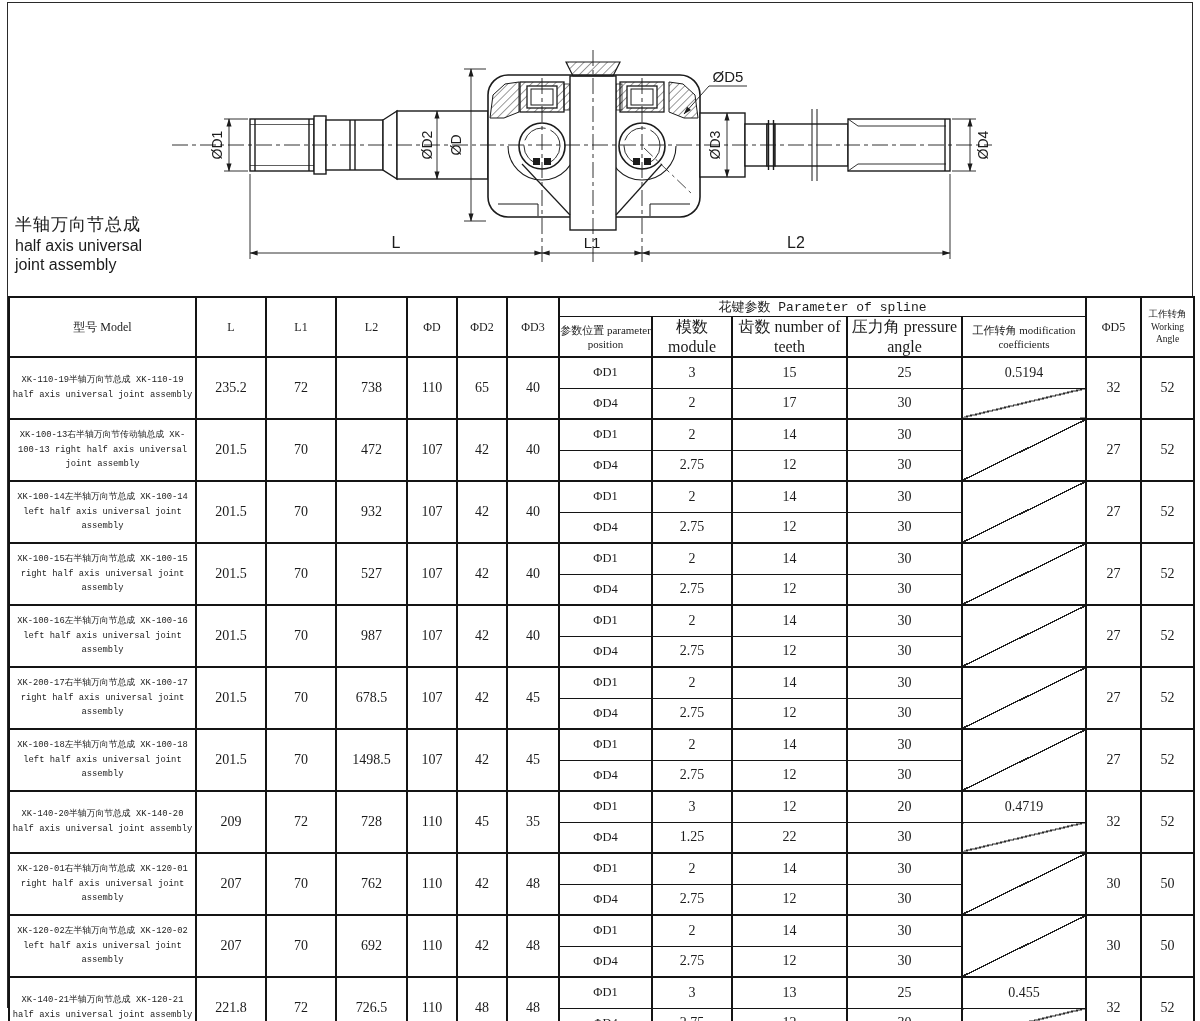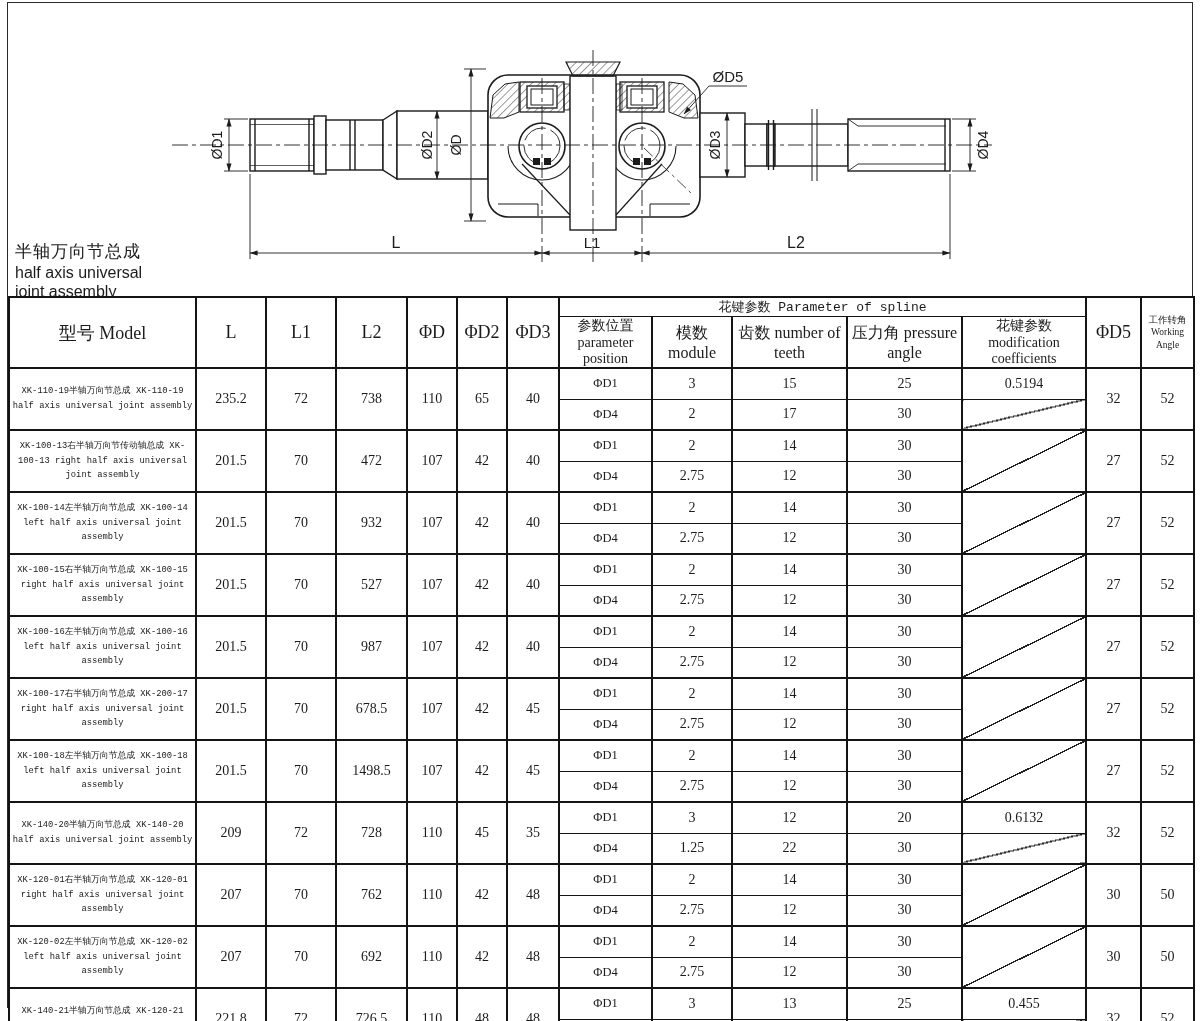--- a/index.html
+++ b/index.html
@@ -1,31 +1,31 @@
 <!DOCTYPE html>
 <html><head>
 <meta charset="utf-8">
 <style>
   *{margin:0;padding:0;box-sizing:border-box}
   html,body{width:1200px;height:1021px;background:#fff;overflow:hidden}
   body{position:relative;font-family:"Liberation Sans",sans-serif;color:#1b1b1b}
   .frame{position:absolute;left:7px;top:2px;width:1186px;height:1006px;border:1px solid #2a2a2a}
   .drawing-svg{position:absolute;left:0;top:0;width:1200px;height:296px}
-  .title-block{position:absolute;left:15px;top:242px;line-height:1.22}
+  .title-block{position:absolute;left:15px;top:215px;line-height:1.22}
   .title-zh{font-size:17px;letter-spacing:1px}
   .title-en{font-size:16px}
   table.spec{position:absolute;left:8px;top:296px;width:1185px;border-collapse:collapse;table-layout:fixed;background:#fff}
   .spec th,.spec td{border:2px solid #141414;text-align:center;vertical-align:middle;font-weight:normal;padding:0;overflow:hidden}
   .spec thead tr.h1 th{height:15px}
   .spec thead tr.h2 th{height:15px}
-  th.h-main{font-family:"Liberation Serif",serif;font-size:18px}
+  th.h-main{font-family:"Liberation Serif",serif;font-size:12px}
   th.h-group{font-family:Liberation Mono, monospace;font-size:13px;border-bottom-width:1px}
   tr.h2 th{border-top-width:1px}
   th.h-sub{font-size:16px;font-family:"Liberation Serif",serif}
-  th.h-tiny{font-size:14px;font-family:"Liberation Serif",serif}
+  th.h-tiny{font-size:11px;font-family:"Liberation Serif",serif}
   th.h-sm{font-size:9.5px;line-height:1.3;font-family:"Liberation Serif",serif}
   tr.r-top td{height:31px}
   tr.r-bot td{height:31px}
   td.num{font-family:"Liberation Serif",serif;font-size:14px}
   td.pos{font-family:"Liberation Serif",serif;font-size:12.5px}
   td.model{font-family:Liberation Mono, monospace;font-size:8.8px;line-height:1.7;padding:2px 2px}
   tr.r-top td.sub{border-bottom-width:1px}
   tr.r-bot td{border-top-width:1px}
   td.diag{background:linear-gradient(to bottom right,transparent calc(50% - 0.7px),#222 calc(50% - 0.7px),#222 calc(50% + 0.7px),transparent calc(50% + 0.7px))}
 </style>
@@ -185,21 +185,21 @@
       <th rowspan="2" class="h-sm">
         <div>工作转角</div>
         <div>Working Angle</div>
       </th>
     </tr>
     <tr class="h2">
       <th class="h-tiny">参数位置 parameter position</th>
       <th class="h-sub">模数 module</th>
       <th class="h-sub">齿数 number of teeth</th>
       <th class="h-sub">压力角 pressure angle</th>
-      <th class="h-tiny">花键参数 modification coefficients</th>
+      <th class="h-tiny">工作转角 modification coefficients</th>
     </tr>
   </thead>
   <tbody>
       <tr class="r-top">
         <td class="model" rowspan="2">XK-110-19半轴万向节总成  XK-110-19 half axis universal joint assembly</td>
         <td class="num" rowspan="2">235.2</td>
         <td class="num" rowspan="2">72</td>
         <td class="num" rowspan="2">738</td>
         <td class="num" rowspan="2">110</td>
         <td class="num" rowspan="2">65</td>
@@ -301,21 +301,21 @@
         <td class="num" rowspan="2">27</td>
         <td class="num" rowspan="2">52</td>
       </tr>
       <tr class="r-bot">
         <td class="pos">ΦD4</td>
         <td class="num">2.75</td>
         <td class="num">12</td>
         <td class="num">30</td>
       </tr>
       <tr class="r-top">
-        <td class="model" rowspan="2">XK-100-17右半轴万向节总成  XK-200-17 right half axis universal joint assembly</td>
+        <td class="model" rowspan="2">XK-200-17右半轴万向节总成  XK-100-17 right half axis universal joint assembly</td>
         <td class="num" rowspan="2">201.5</td>
         <td class="num" rowspan="2">70</td>
         <td class="num" rowspan="2">678.5</td>
         <td class="num" rowspan="2">107</td>
         <td class="num" rowspan="2">42</td>
         <td class="num" rowspan="2">45</td>
         <td class="pos sub">ΦD1</td>
         <td class="num sub">2</td>
         <td class="num sub">14</td>
         <td class="num sub">30</td>
@@ -356,21 +356,21 @@
         <td class="num" rowspan="2">209</td>
         <td class="num" rowspan="2">72</td>
         <td class="num" rowspan="2">728</td>
         <td class="num" rowspan="2">110</td>
         <td class="num" rowspan="2">45</td>
         <td class="num" rowspan="2">35</td>
         <td class="pos sub">ΦD1</td>
         <td class="num sub">3</td>
         <td class="num sub">12</td>
         <td class="num sub">20</td>
-        <td class="num sub">0.6132</td>
+        <td class="num sub">0.4719</td>
         <td class="num" rowspan="2">32</td>
         <td class="num" rowspan="2">52</td>
       </tr>
       <tr class="r-bot">
         <td class="pos">ΦD4</td>
         <td class="num">1.25</td>
         <td class="num">22</td>
         <td class="num">30</td>
         <td class="diag"></td>
       </tr>

